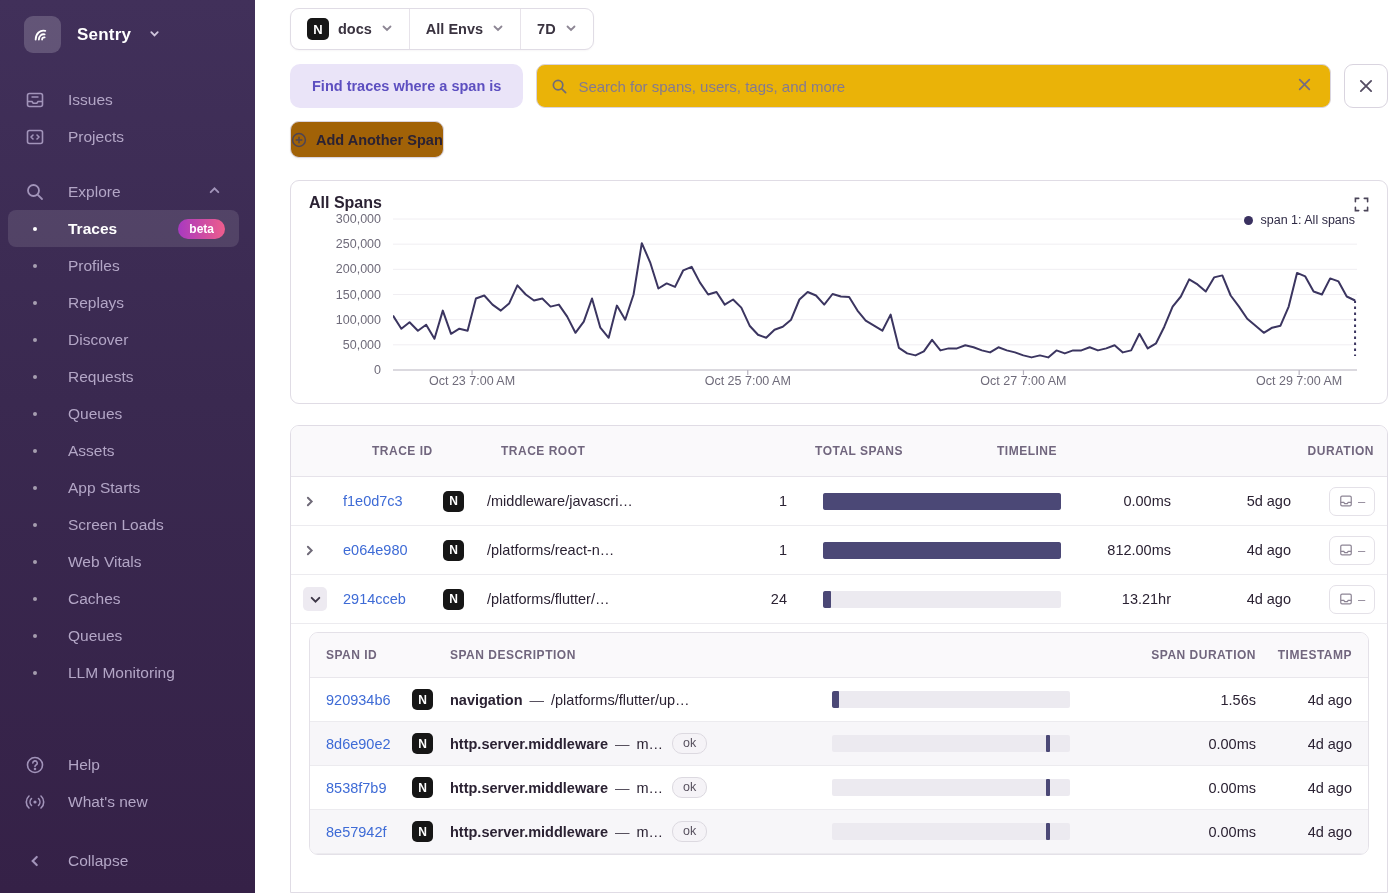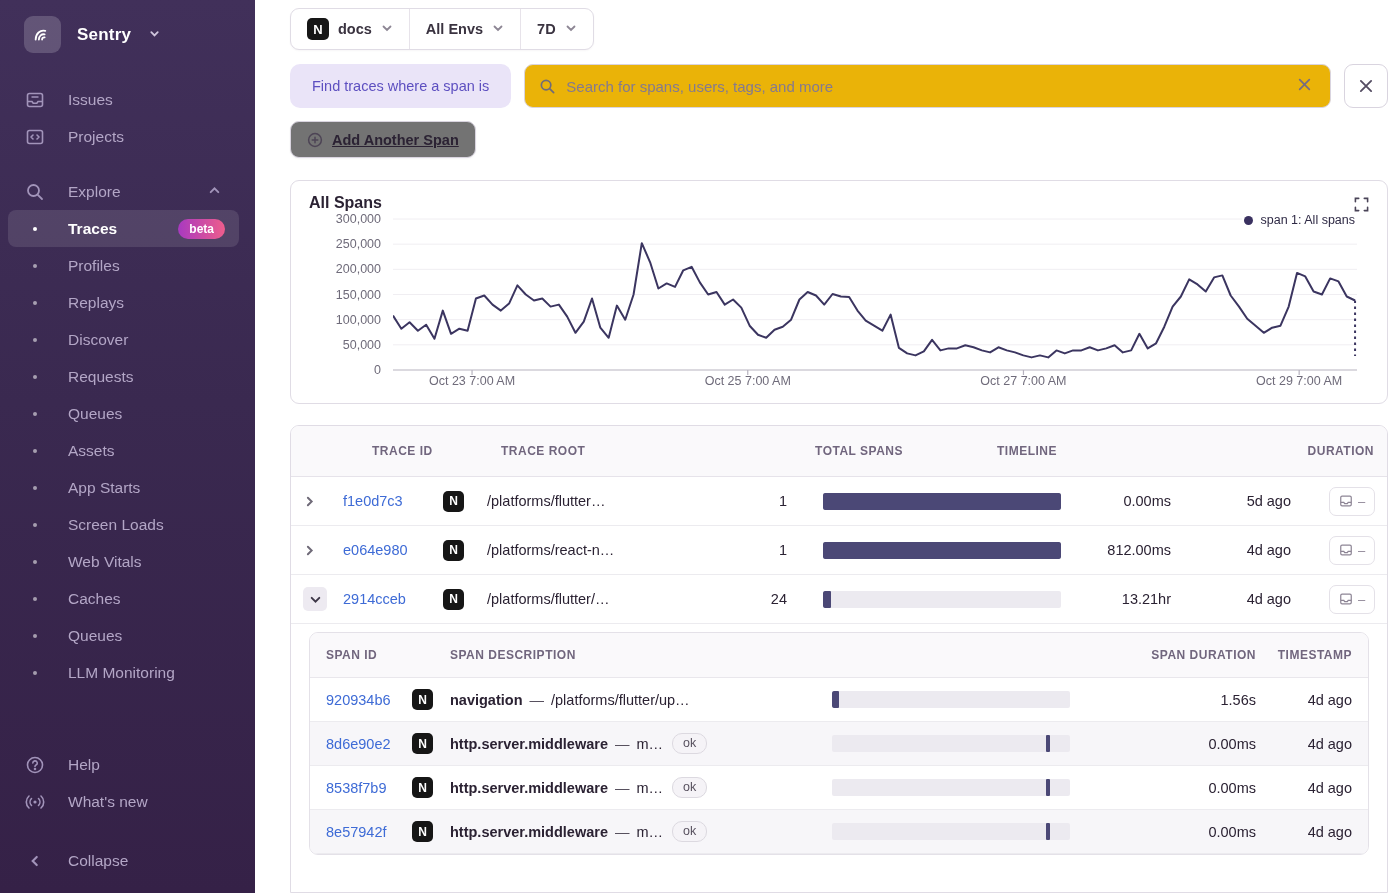--- a/index.html
+++ b/index.html
@@ -42,34 +42,34 @@
   .pf-seg { display:flex; align-items:center; gap:9px; padding:0 16px; height:100%; cursor:pointer;
     font-size:14.5px; font-weight:700; color:#3a3340; }
   .pf-seg + .pf-seg { border-left:1px solid #e7e3ea; }
   .caret { color:#8d8694; }
   .nlogo { width:22px; height:22px; border-radius:5px; background:#161616; color:#fff;
     display:flex; align-items:center; justify-content:center; font-size:13px; font-weight:700; }
   .nlogo.sm { width:21px; height:21px; font-size:12px; }
 
   .search-row { display:flex; align-items:stretch; gap:13px; margin-top:14px; height:44px; }
   .find-pill { display:flex; align-items:center; padding:0 22px; background:#eae4f8; border-radius:10px;
-    color:#5d4fc0; font-size:14.5px; font-weight:400; white-space:nowrap; }
+    color:#5d4fc0; font-size:14.5px; font-weight:700; white-space:nowrap; }
   .search-box { flex:1; display:flex; align-items:center; gap:10px; border:1px solid #d9d4df;
     border-radius:9px; padding:0 14px; background:#eab308; }
   .search-box input { flex:1; border:none; outline:none; font-size:15px; color:#2b2233;
     font-family:"Liberation Sans",sans-serif; background:transparent; }
   .search-box input::placeholder { color:#847a90; }
   .xbtn { background:none; border:none; color:#756d82; font-size:15px; cursor:pointer; padding:4px; }
   .close-sq { width:44px; flex:0 0 44px; border:1px solid #d9d4df; border-radius:9px; background:#fff;
     display:flex; align-items:center; justify-content:center; color:#554d63; cursor:pointer; }
 
   .addspan-row { margin-top:13px; }
-  .btn-addspan { display:inline-flex; align-items:center; gap:9px; height:37px; padding:0 16px;
-    border:1px solid #d9d4df; border-radius:9px; background:#737373; font-size:14.5px; font-weight:700;
-    color:#2b2233; cursor:pointer; font-family:"Liberation Sans",sans-serif; box-shadow:0 1px 2px rgba(40,30,60,.05);text-decoration:underline; }
+  .btn-addspan { display:inline-flex; align-items:center; gap:9px; height:37px; padding:0 0;
+    border:1px solid #d9d4df; border-radius:9px; background:#a16207; font-size:14.5px; font-weight:700;
+    color:#2b2233; cursor:pointer; font-family:"Liberation Sans",sans-serif; box-shadow:0 1px 2px rgba(40,30,60,.05); }
   .btn-addspan .ic { color:#4d4455; display:flex; }
 
   
   .chart-panel { margin-top:22px; border:1px solid #e0dce5; border-radius:9px; padding:13px 16px 10px 18px;
     position:relative; height:224px; flex:0 0 auto; }
   .chart-title { font-size:16px; font-weight:700; color:#2b2233; }
   .fullscreen-btn { position:absolute; top:14px; right:16px; background:none; border:none; cursor:pointer;
     color:#4a4458; padding:2px; }
   .chart-wrap { position:relative; margin-top:6px; height:196px; }
   .chart-ylabels { position:absolute; left:0; top:0; width:72px; height:158px; }
@@ -407,21 +407,21 @@
       </div>
 
       <div class="t-grid t-row">
         <button class="exp-chevron">
           <svg width="13" height="13" viewBox="0 0 12 12" fill="none" stroke="#6f6a78" stroke-width="1.8" stroke-linecap="round">
               <path d="M4.5 2.5 8 6 4.5 9.5"></path>
             </svg>
         </button>
         <span class="td idlink">f1e0d7c3</span>
         <span class="nlogo sm">N</span>
-        <span class="td">/platforms/flutter…</span>
+        <span class="td">/middleware/javascri…</span>
         <span class="td right">1</span>
         <span></span>
         <div class="tl-track">
             <div class="tl-fill" style="left: 0%; width: 100%;"></div>
           </div>
         <span class="td right">0.00ms</span>
         <span class="td right ts">5d ago</span>
         <span style="justify-self:end">
           <span class="issues-chip">
             <svg width="14" height="14" viewBox="0 0 16 16" fill="none" stroke="#8d8595" stroke-width="1.4">

